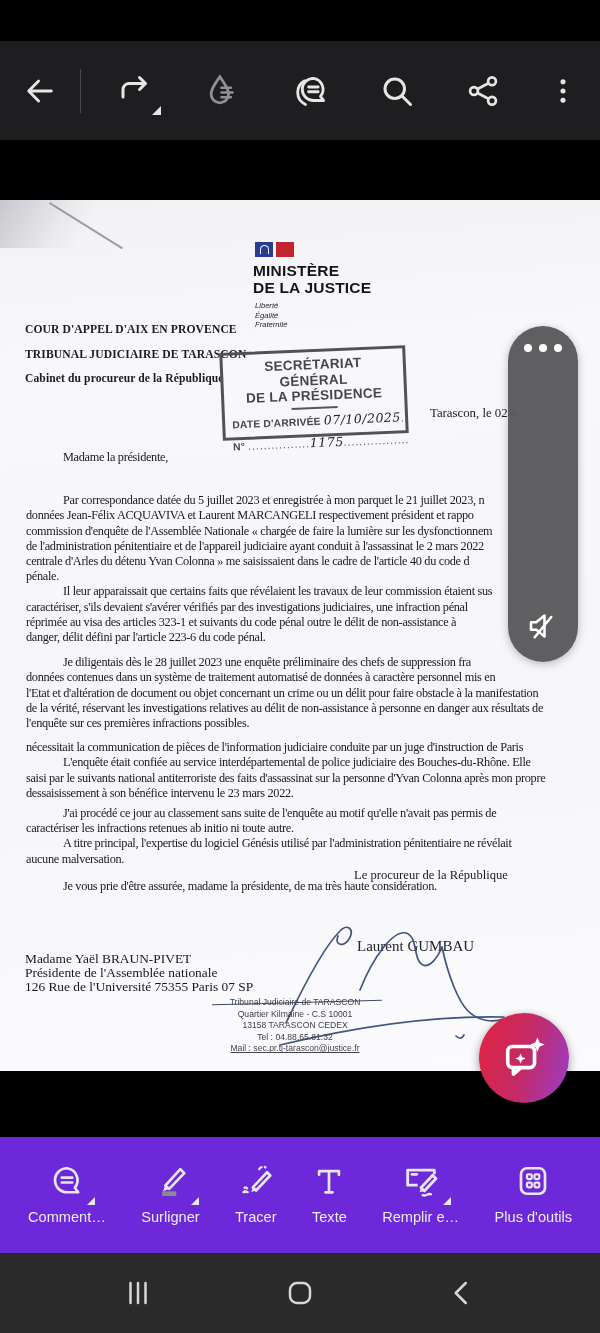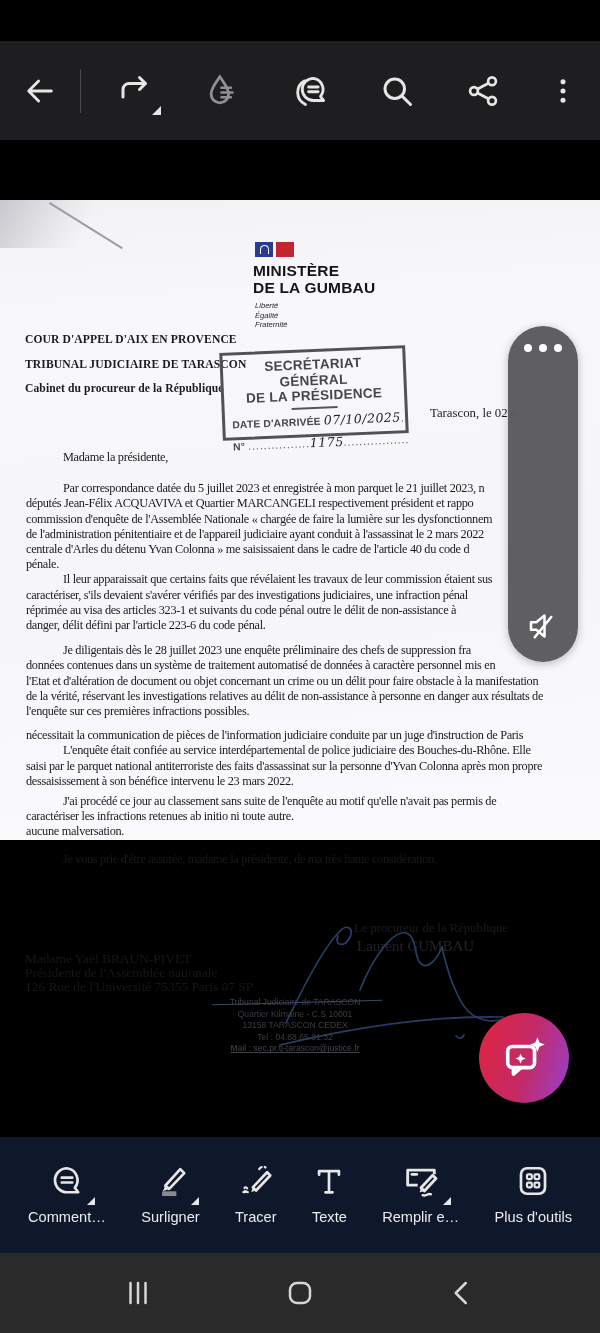--- a/index.html
+++ b/index.html
@@ -9,29 +9,29 @@
   
   .statusbar{position:absolute;left:0;top:0;width:600px;height:41px;background:#000;}
   .topbar{position:absolute;left:0;top:41px;width:600px;height:99px;background:#1e1e20;
           display:flex;align-items:center;}
   .topbar .tbtn{width:64px;height:64px;display:flex;align-items:center;justify-content:center;position:relative;}
   .tb-sep{width:1px;height:44px;background:#4a4a4c;margin:0 8px;}
   .tri{position:absolute;right:6px;bottom:8px;width:0;height:0;
        border-left:9px solid transparent;border-bottom:9px solid #e6e6e6;}
 
   
-  .page{position:absolute;left:0;top:200px;width:600px;height:640px;
+  .page{position:absolute;left:0;top:200px;width:600px;height:871px;
         background:linear-gradient(176deg,#f2f2f5 0%,#f8f8fa 18%,#f6f6f8 60%,#fbfbfd 100%);}
   .fold{position:absolute;left:0;top:0;width:150px;height:48px;
         background:linear-gradient(118deg,#c9c9cf 2%,#e9e9ec 40%,rgba(246,246,248,0) 58%);}
   .foldline{position:absolute;left:50px;top:2px;width:86px;height:1.5px;background:#9d9da4;
         transform:rotate(32deg);transform-origin:left top;}
 
   .serif{font-family:"Liberation Serif",serif;}
-  .hleft{position:absolute;left:25px;top:133px;color:#1a1a20;}
+  .hleft{position:absolute;left:25px;top:123px;color:#1a1a20;}
   .hleft div{font-family:"Liberation Serif",serif;font-weight:bold;font-size:11.6px;margin-bottom:11.5px;letter-spacing:.1px;}
 
   .ministry{position:absolute;left:253px;top:42px;color:#14141a;}
   .flag{display:flex;height:16px;margin-bottom:5px;margin-left:2px;}
   .flag .b{width:18px;height:15px;background:#2b3b8f;position:relative;}
   .flag .b:after{content:"";position:absolute;left:5px;top:3px;width:7px;height:8px;
         border:1.3px solid #fff;border-radius:50% 50% 0 0;border-bottom:none;}
   .flag .w{width:3px;height:15px;background:#f6f6f8;}
   .flag .r{width:18px;height:15px;background:#c22430;}
   .mtitle{font-weight:bold;font-size:15.5px;line-height:16.5px;letter-spacing:.2px;}
@@ -48,21 +48,21 @@
   .dots{letter-spacing:1px;font-weight:normal;color:#55555c;}
 
   .dateline{position:absolute;left:430px;top:206px;font-family:"Liberation Serif",serif;
             font-size:12.8px;color:#1c1c22;white-space:nowrap;}
 
   .docbody{position:absolute;left:26px;top:250px;width:573px;color:#191920;}
   .docbody .line{font-family:"Liberation Serif",serif;font-size:12.3px;line-height:15.2px;
                  letter-spacing:-0.32px;white-space:nowrap;}
   .docbody .line.ind{text-indent:37px;}
 
-  .signoff-role{position:absolute;left:354px;top:721px;font-family:"Liberation Serif",serif;
+  .signoff-role{position:absolute;left:354px;top:668px;font-family:"Liberation Serif",serif;
                 font-size:12.6px;color:#1b1b22;}
   .signoff-name{position:absolute;left:357px;top:738px;font-family:Liberation Serif, serif;
                 font-size:15px;color:#23232a;}
   .sig-svg{position:absolute;left:260px;top:705px;}
 
   .recipient{position:absolute;left:25px;top:752px;font-family:"Liberation Serif",serif;
              font-size:13.4px;line-height:13.8px;color:#17171d;}
   .footer{position:absolute;left:210px;top:797px;width:170px;text-align:center;
           font-size:8.6px;line-height:11.6px;color:#3c3c44;}
   .footer div:last-child{text-decoration:underline;color:#44444c;}
@@ -77,21 +77,21 @@
   .pill-mute{position:absolute;left:17px;bottom:14px;}
 
   
   .fab{position:absolute;left:479px;top:1013px;width:90px;height:90px;border-radius:50%;
        background:linear-gradient(105deg,#dc2544 8%,#c32a67 52%,#9d3cc2 95%);
        display:flex;align-items:center;justify-content:center;box-shadow:0 3px 10px rgba(0,0,0,.4);}
 
   
   .blackband-mid{position:absolute;left:0;top:140px;width:600px;height:60px;background:#000;}
   .blackband-bot{position:absolute;left:0;top:1071px;width:600px;height:66px;background:#000;}
-  .toolbar{position:absolute;left:0;top:1137px;width:600px;height:116px;background:#0f172a;
+  .toolbar{position:absolute;left:0;top:1137px;width:600px;height:116px;background:#6d28d9;
            display:flex;justify-content:space-between;padding:0 28px;box-sizing:border-box;}
   .tool{display:flex;flex-direction:column;align-items:center;justify-content:flex-start;
         padding-top:22px;position:relative;}
   .tool .ticon{height:44px;display:flex;align-items:center;justify-content:center;position:relative;}
   .tool .tlabel{margin-top:6px;font-size:14.6px;color:#ececee;white-space:nowrap;}
   .tool .tri2{position:absolute;right:-10px;bottom:-2px;width:0;height:0;
         border-left:8px solid transparent;border-bottom:8px solid #e6e6e6;}
   .navbar{position:absolute;left:0;top:1253px;width:600px;height:80px;background:#2a2a2b;
           display:flex;align-items:center;justify-content:space-between;padding:0 110px;box-sizing:border-box;}
   .navbtn{width:56px;height:56px;display:flex;align-items:center;justify-content:center;}
@@ -159,21 +159,21 @@
     <div class="foldline"></div>
 
     <div class="ministry">
       <div class="flag">
           <span class="b"></span>
           <span class="w"></span>
           <span class="r"></span>
         </div>
       <div class="mtitle">
         <div>MINISTÈRE</div>
-        <div>DE LA GUMBAU</div>
+        <div>DE LA JUSTICE</div>
       </div>
       <div class="motto">
         <div>Liberté</div>
         <div>Égalité</div>
         <div>Fraternité</div>
       </div>
     </div>
 
     <div class="hleft">
       <div>COUR D'APPEL D'AIX EN PROVENCE</div>
@@ -196,23 +196,23 @@
         <span class="dots">................</span><span class="hand">1175</span><span class="dots">.................</span>
       </div>
     </div>
 
     <div class="dateline">Tarascon, le 02 o</div>
 
     <div class="docbody">
         <div style="margin-top: 0px;">
           <div class="line ind">Madame la présidente,</div>
         </div>
-        <div style="margin-top: 16px;">
+        <div style="margin-top: 28px;">
           <div class="line ind">Par correspondance datée du 5 juillet 2023 et enregistrée à mon parquet le 21 juillet 2023, n</div>
-          <div class="line">députés Jean-Félix ACQUAVIVA et Quartier MARCANGELI respectivement président et rappo</div>
+          <div class="line">données Jean-Félix ACQUAVIVA et Laurent MARCANGELI respectivement président et rappo</div>
           <div class="line">commission d'enquête de l'Assemblée Nationale « chargée de faire la lumière sur les dysfonctionnem</div>
           <div class="line">de l'administration pénitentiaire et de l'appareil judiciaire ayant conduit à l'assassinat le 2 mars 2022</div>
           <div class="line">centrale d'Arles du détenu Yvan Colonna » me saisissaient dans le cadre de l'article 40 du code d</div>
           <div class="line">pénale.</div>
         </div>
         <div style="margin-top: 0px;">
           <div class="line ind">Il leur apparaissait que certains faits que révélaient les travaux de leur commission étaient sus</div>
           <div class="line">caractériser, s'ils devaient s'avérer vérifiés par des investigations judiciaires, une infraction pénal</div>
           <div class="line">réprimée au visa des articles 323-1 et suivants du code pénal outre le délit de non-assistance à</div>
           <div class="line">danger, délit défini par l'article 223-6 du code pénal.</div>
@@ -220,26 +220,27 @@
         <div style="margin-top: 10px;">
           <div class="line ind">Je diligentais dès le 28 juillet 2023 une enquête préliminaire des chefs de suppression fra</div>
           <div class="line">données contenues dans un système de traitement automatisé de données à caractère personnel mis en</div>
           <div class="line">l'Etat et d'altération de document ou objet concernant un crime ou un délit pour faire obstacle à la manifestation</div>
           <div class="line">de la vérité, réservant les investigations relatives au délit de non-assistance à personne en danger aux résultats de</div>
           <div class="line">l'enquête sur ces premières infractions possibles.</div>
         </div>
         <div style="margin-top: 9px;">
           <div class="line">nécessitait la communication de pièces de l'information judiciaire conduite par un juge d'instruction de Paris</div>
           <div class="line ind">L'enquête était confiée au service interdépartemental de police judiciaire des Bouches-du-Rhône. Elle</div>
-          <div class="line">saisi par le parquet national antiterroriste des faits d'assassinat sur la personne d'Yvan Colonna après mon propre</div>
+          <div class="line">saisi par le suivants national antiterroriste des faits d'assassinat sur la personne d'Yvan Colonna après mon propre</div>
           <div class="line">dessaisissement à son bénéfice intervenu le 23 mars 2022.</div>
         </div>
         <div style="margin-top: 5px;">
           <div class="line ind">J'ai procédé ce jour au classement sans suite de l'enquête au motif qu'elle n'avait pas permis de</div>
           <div class="line">caractériser les infractions retenues ab initio ni toute autre.</div>
+          <div class="line ind">A titre principal, l'expertise du logiciel Génésis utilisé par l'administration pénitentiaire ne révélait</div>
           <div class="line">aucune malversation.</div>
         </div>
         <div style="margin-top: 12px;">
           <div class="line ind">Je vous prie d'être assurée, madame la présidente, de ma très haute considération.</div>
         </div>
       </div>
 
     <div class="signoff-role serif">Le procureur de la République</div>
     <div class="signoff-name serif">Laurent GUMBAU</div>
 

